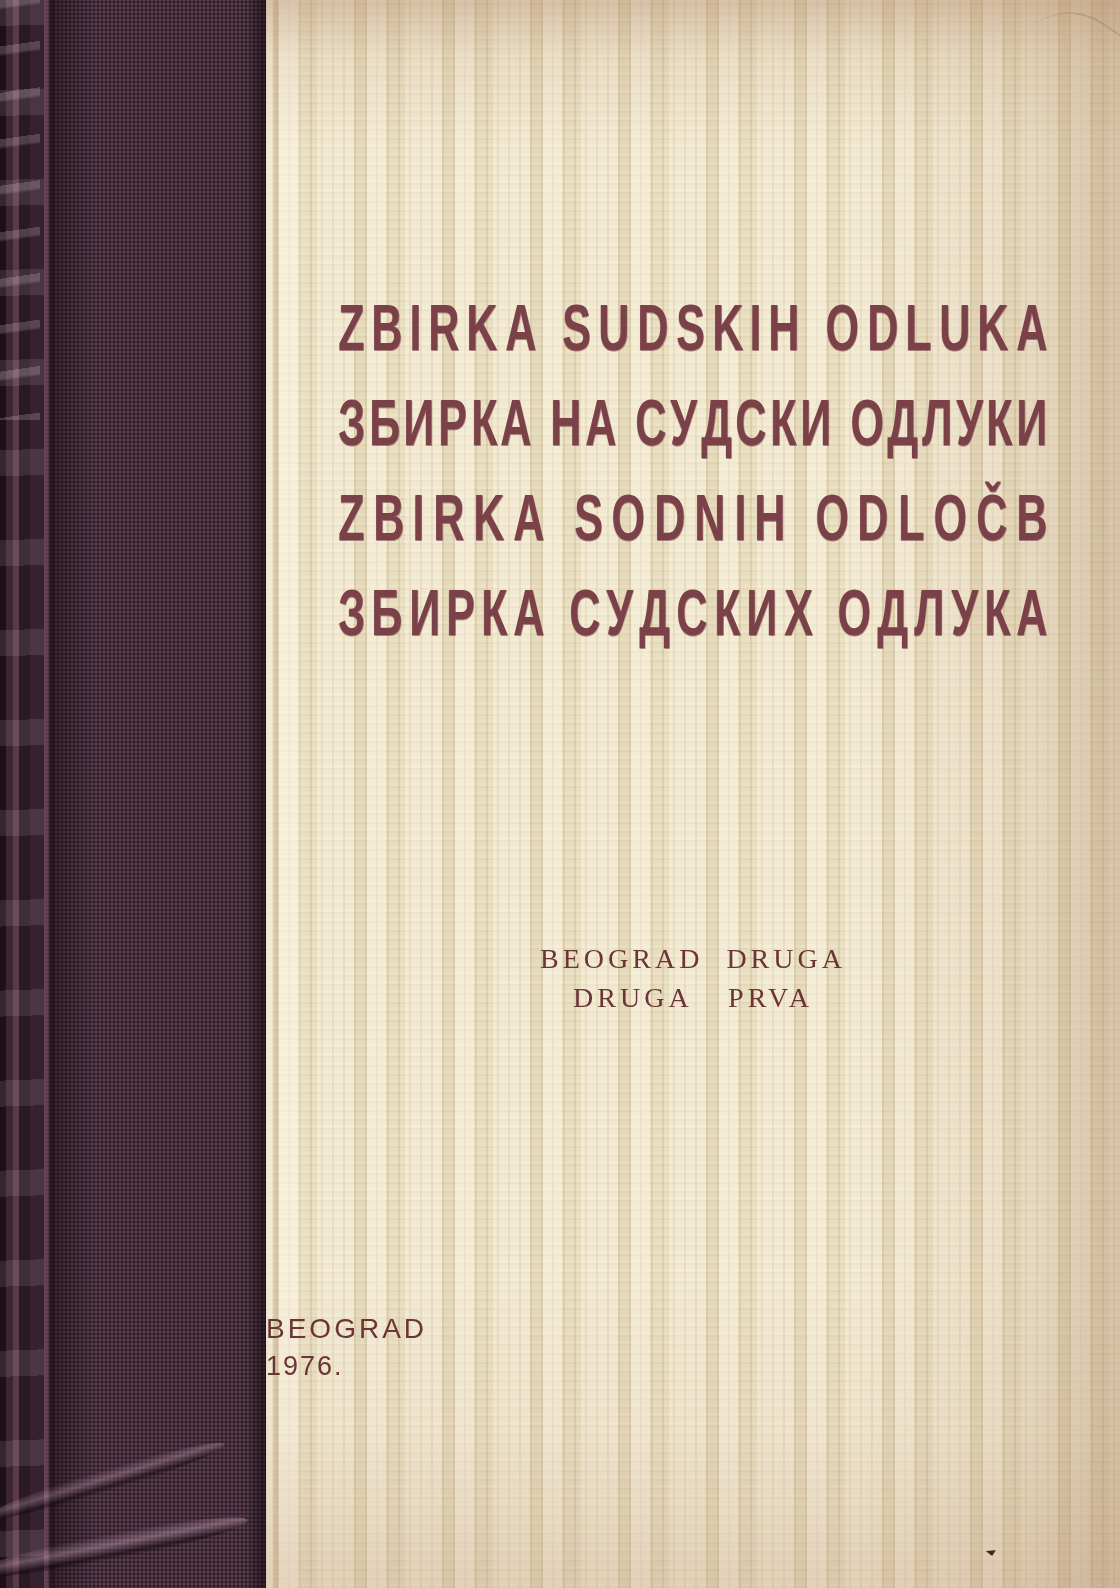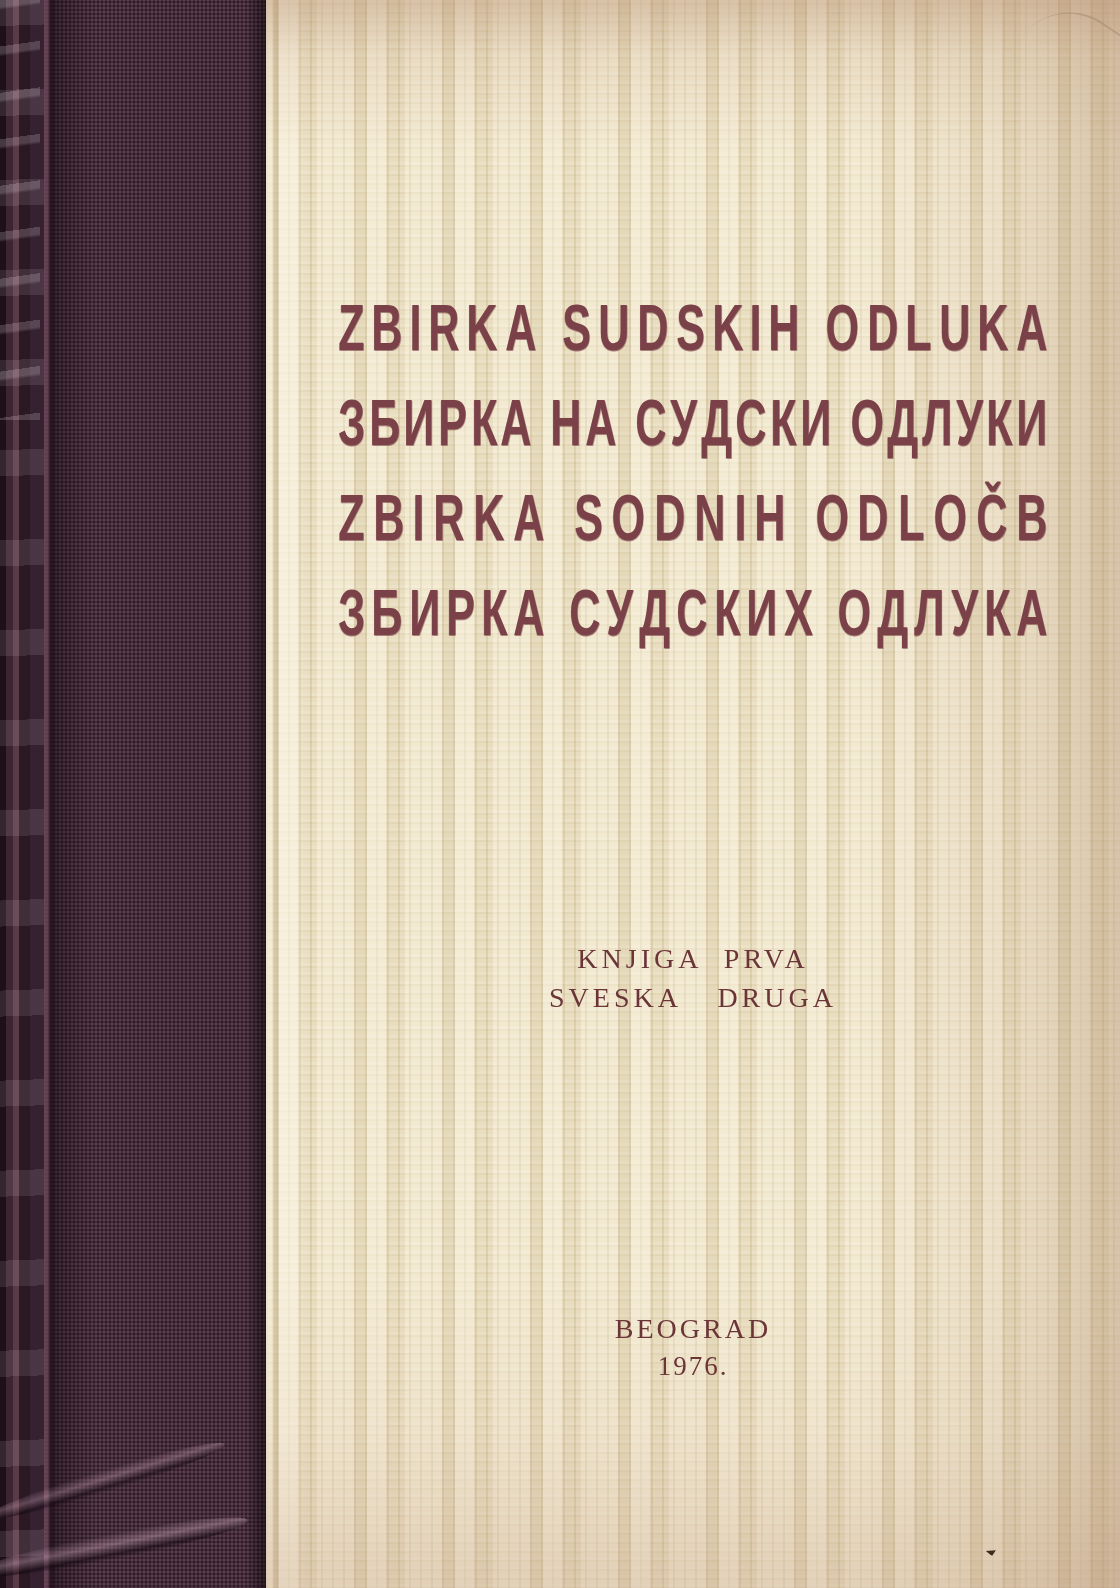--- a/index.html
+++ b/index.html
@@ -92,22 +92,22 @@
   .title-line span.gap{min-width:14px;}
 
   
   .edition-block{
     position:absolute;left:0;top:940px;width:100%;text-align:center;
     font-family:"Liberation Serif","DejaVu Serif",serif;color:var(--serif-ink);
   }
   .edition-line1{font-size:28px;letter-spacing:4px;word-spacing:12px;line-height:38px;}
   .edition-line2{font-size:28px;letter-spacing:4px;word-spacing:26px;line-height:40px;}
   .imprint-block{
-    position:absolute;left:0;top:1310px;width:100%;text-align:center;
-    font-family:Liberation Serif, serif;color:var(--serif-ink);
+    position:absolute;left:0;top:1310px;width:100%;text-align:left;
+    font-family:Liberation Sans, sans-serif;color:var(--serif-ink);
   }
   .imprint-city{font-size:28px;letter-spacing:3px;line-height:38px;}
   .imprint-year{font-size:27px;letter-spacing:2px;line-height:36px;}
 </style>
 </head>
 <body>
 
 <div class="book">
 
   <div class="spine">
@@ -211,22 +211,22 @@
           <span>О</span>
           <span>Д</span>
           <span>Л</span>
           <span>У</span>
           <span>К</span>
           <span>А</span>
         </div>
     </div>
 
     <div class="edition-block">
-      <div class="edition-line1">KNJIGA PRVA</div>
-      <div class="edition-line2">SVESKA DRUGA</div>
+      <div class="edition-line1">BEOGRAD DRUGA</div>
+      <div class="edition-line2">DRUGA PRVA</div>
     </div>
 
     <div class="imprint-block">
       <div class="imprint-city">BEOGRAD</div>
       <div class="imprint-year">1976.</div>
     </div>
 
     <div class="speck"></div>
   </div>
 

